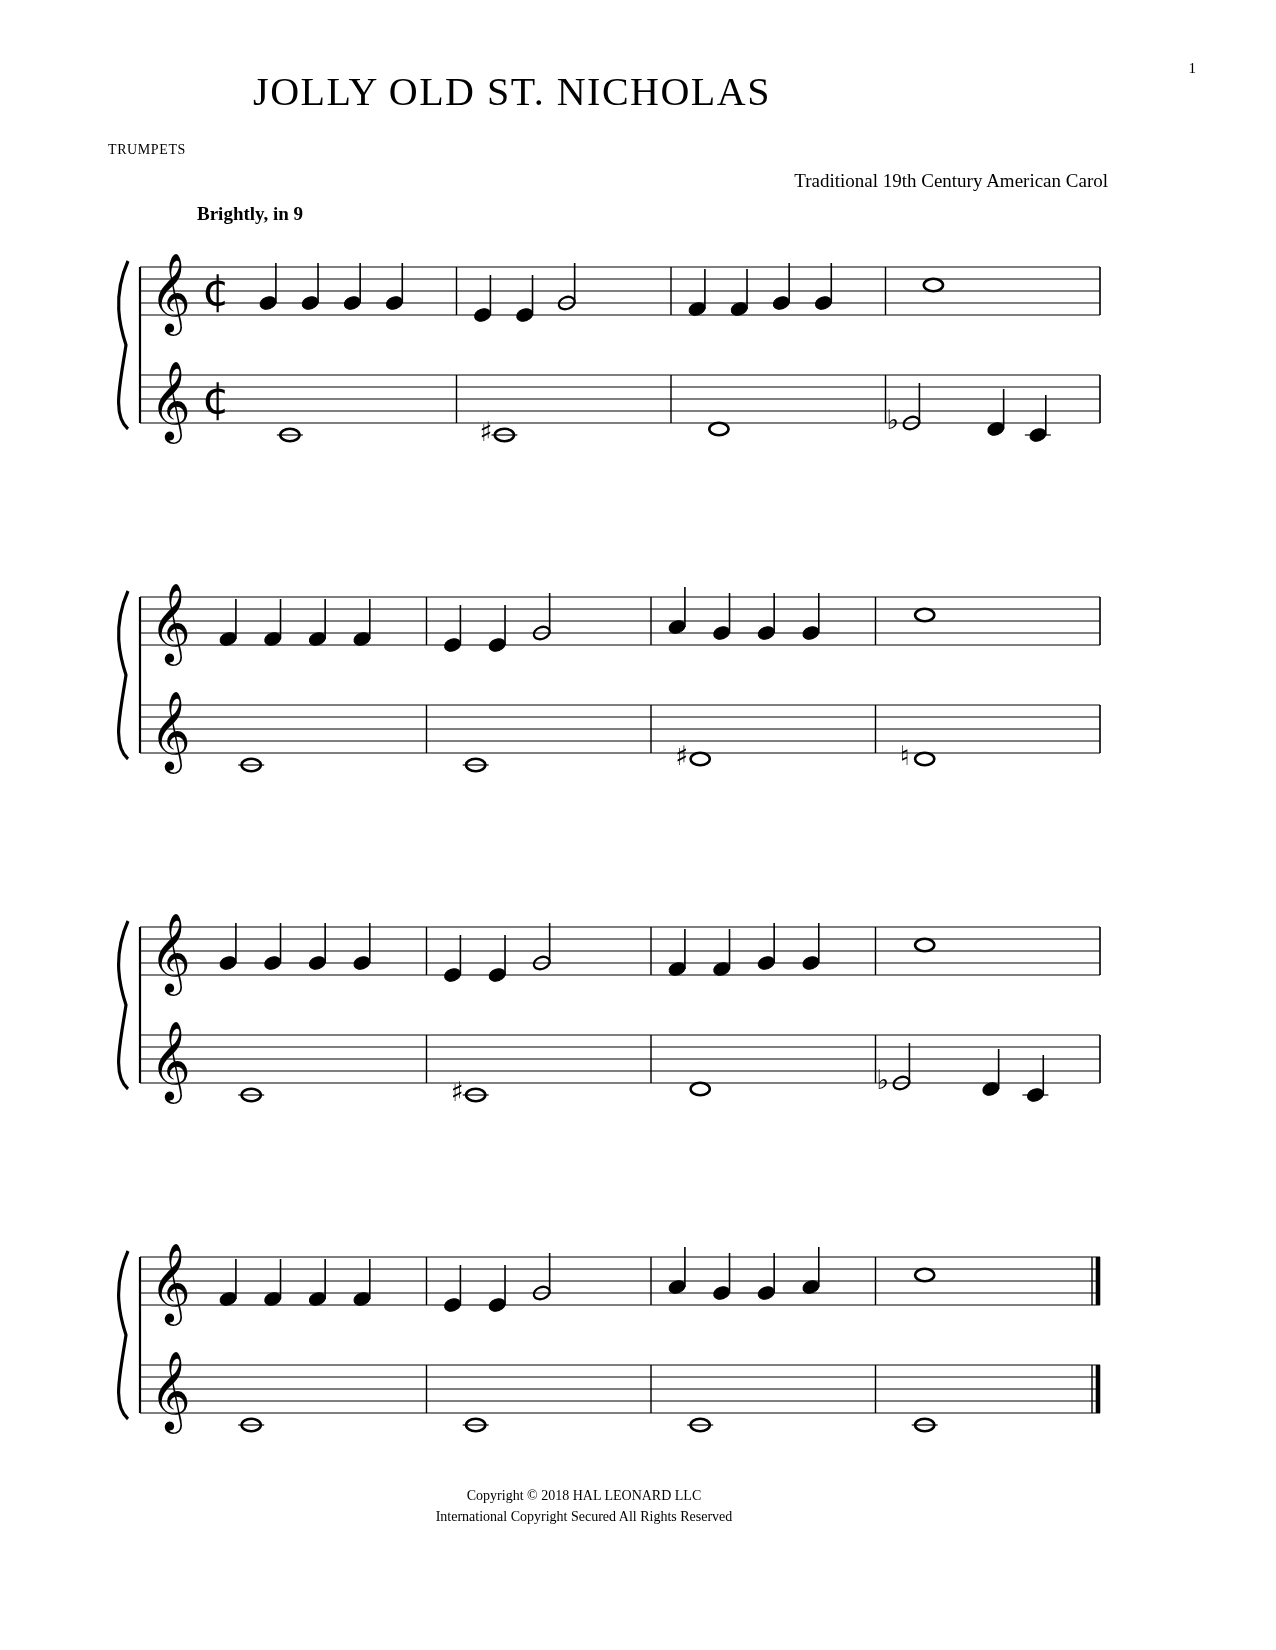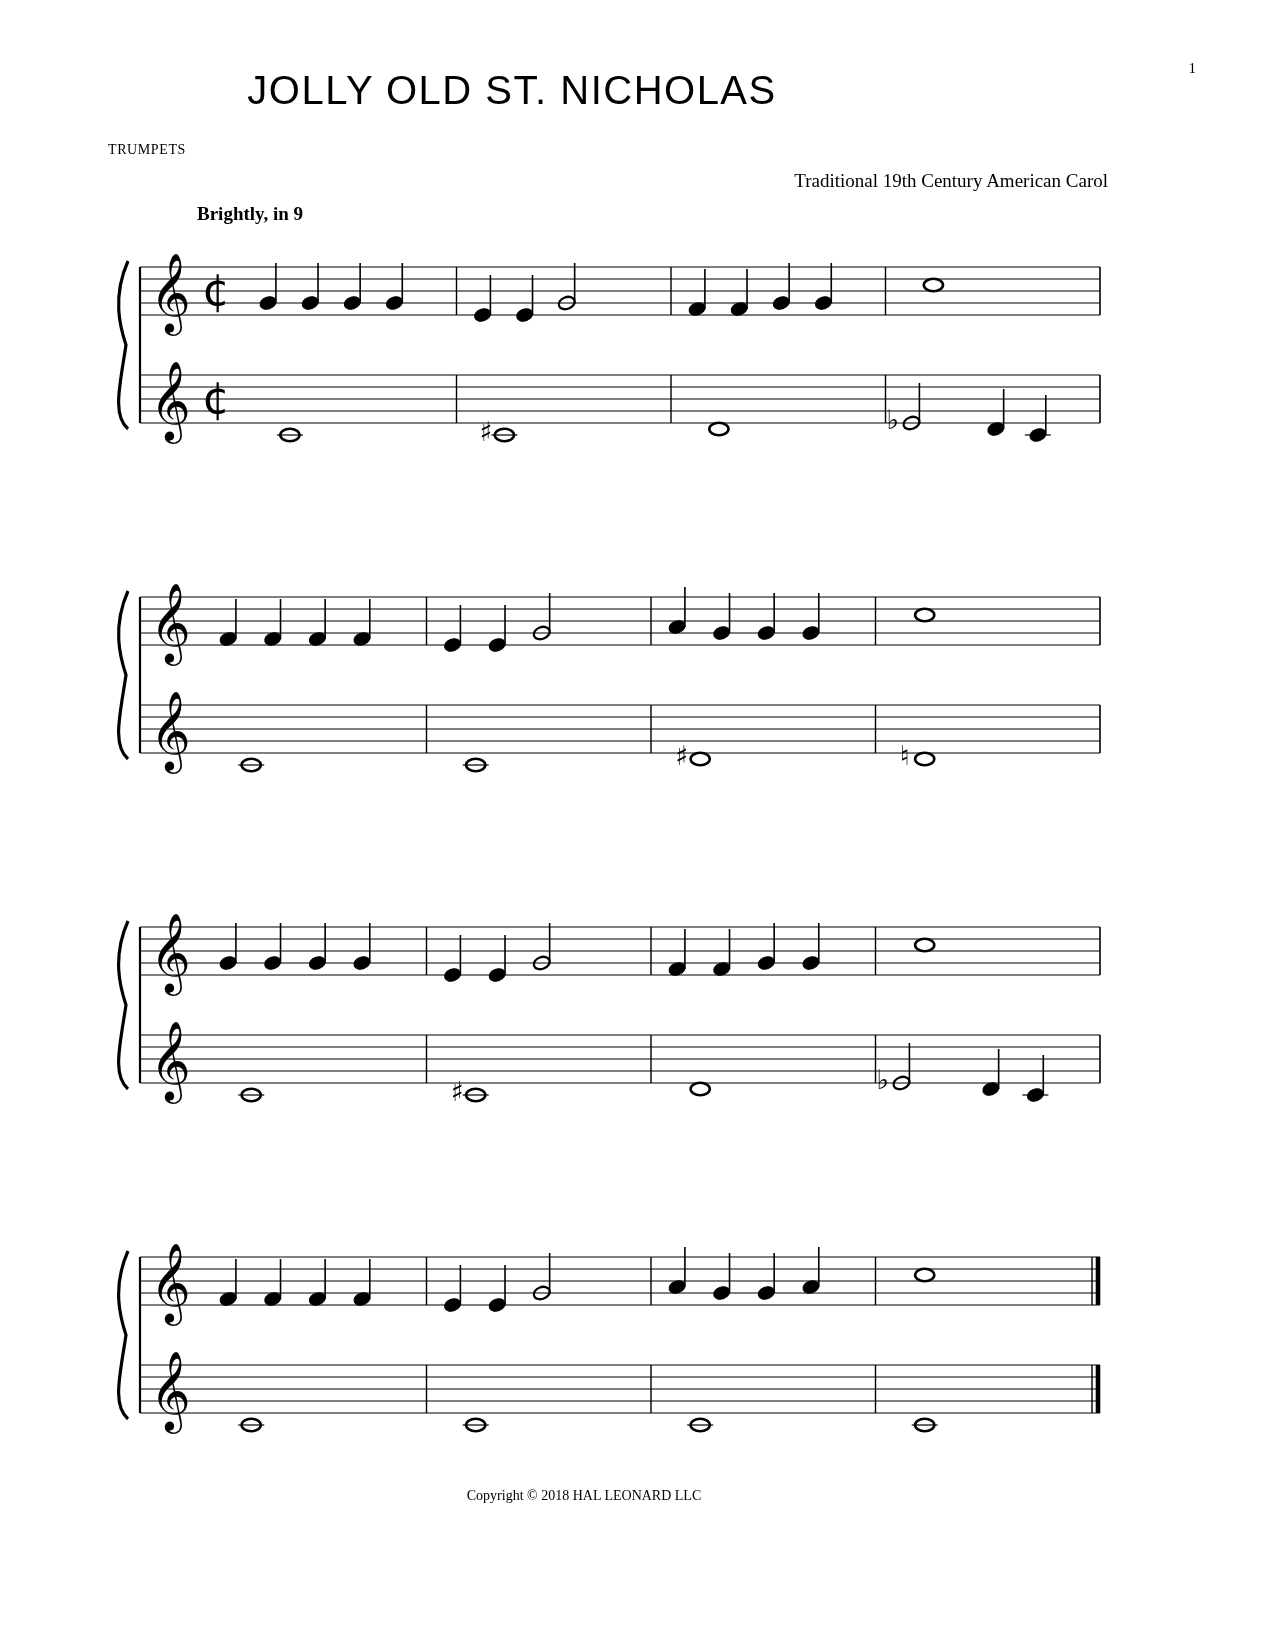--- a/index.html
+++ b/index.html
@@ -31,21 +31,21 @@
     font-family: "Liberation Serif", serif;
   }
   .title {
     position: absolute;
     top: 68px;
     left: 0;
     width: 1024px;
     text-align: center;
     font-size: 40px;
     letter-spacing: 1.5px;
-    font-family: Liberation Sans, sans-serif;
+    font-family: Liberation Serif, serif;
     font-weight: normal;
   }
   .instrument {
     position: absolute;
     top: 142px;
     left: 108px;
     font-size: 14px;
     letter-spacing: 0.6px;
   }
   .composer {
@@ -509,14 +509,15 @@
           </g>
           <line x1="1092" y1="42" x2="1092" y2="90" stroke="#000" stroke-width="1.4"></line>
           <line x1="1098" y1="42" x2="1098" y2="90" stroke="#000" stroke-width="4.6"></line>
           <line x1="1092" y1="150" x2="1092" y2="198" stroke="#000" stroke-width="1.4"></line>
           <line x1="1098" y1="150" x2="1098" y2="198" stroke="#000" stroke-width="4.6"></line>
         </svg>
       </div>
     </div>
 
   <div class="footer l1">Copyright © 2018 HAL LEONARD LLC</div>
+  <div class="footer l2">International Copyright Secured   All Rights Reserved</div>
 
 </div>
 
 </body></html>

